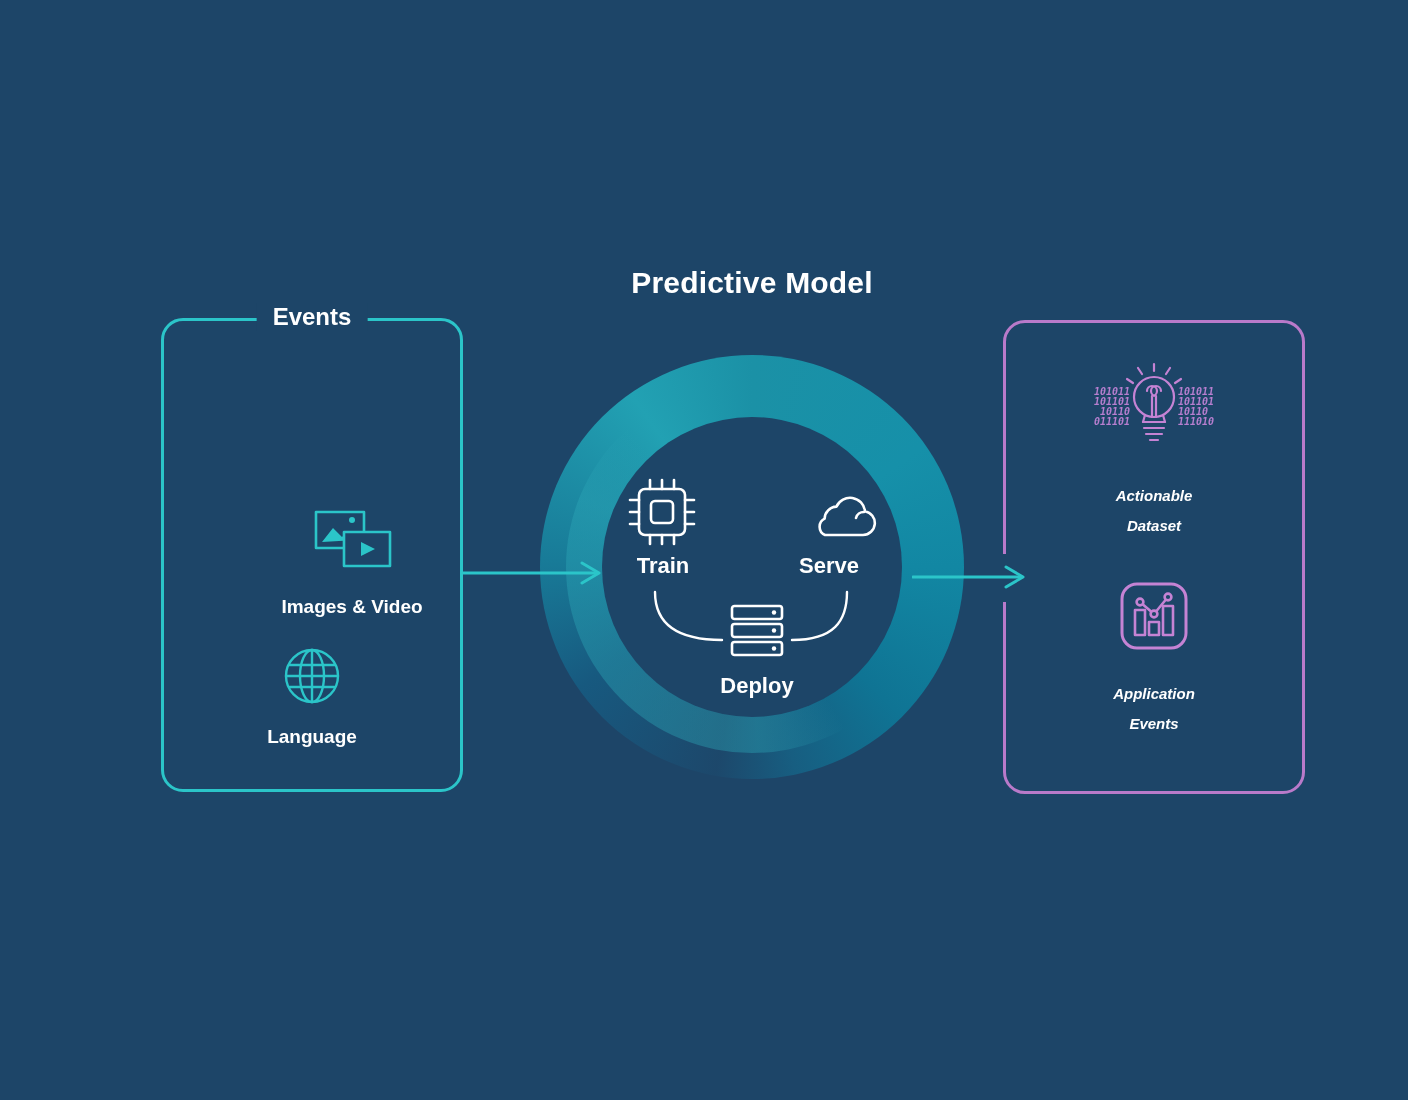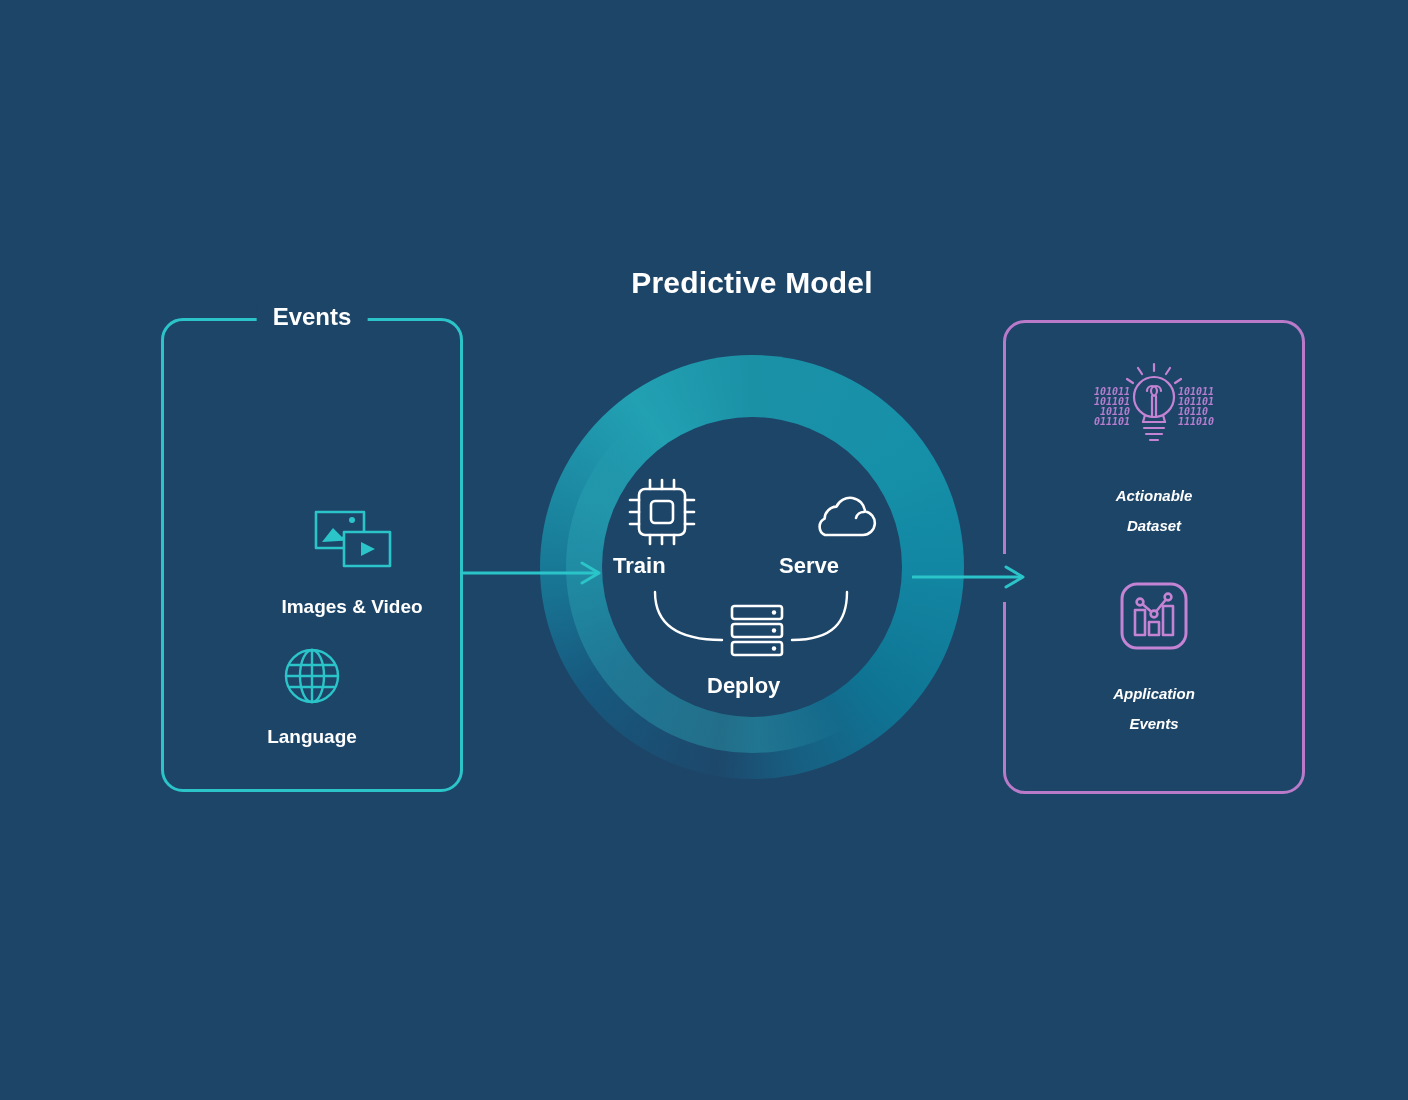--- a/index.html
+++ b/index.html
@@ -54,21 +54,21 @@
     position:absolute;inset:26px;border-radius:50%;
     background:conic-gradient(from 0deg,
       transparent 0deg 150deg, rgba(44,168,184,.40) 178deg 292deg,
       transparent 318deg 360deg);
   }
   .ring-hole{
     position:absolute;inset:62px;border-radius:50%;background:#1d4568;
   }
   .step-label{
     position:absolute;color:#ffffff;font-size:22px;font-weight:700;
-    width:100px;text-align:left;
+    width:100px;text-align:center;
   }
   .lbl-train{left:73px;top:198px;}
   .lbl-serve{left:239px;top:198px;}
   .lbl-deploy{left:167px;top:318px;}
   .icon-abs{position:absolute;}
   
   .arrow{position:absolute;z-index:5;}
 </style>
 </head>
 <body>

